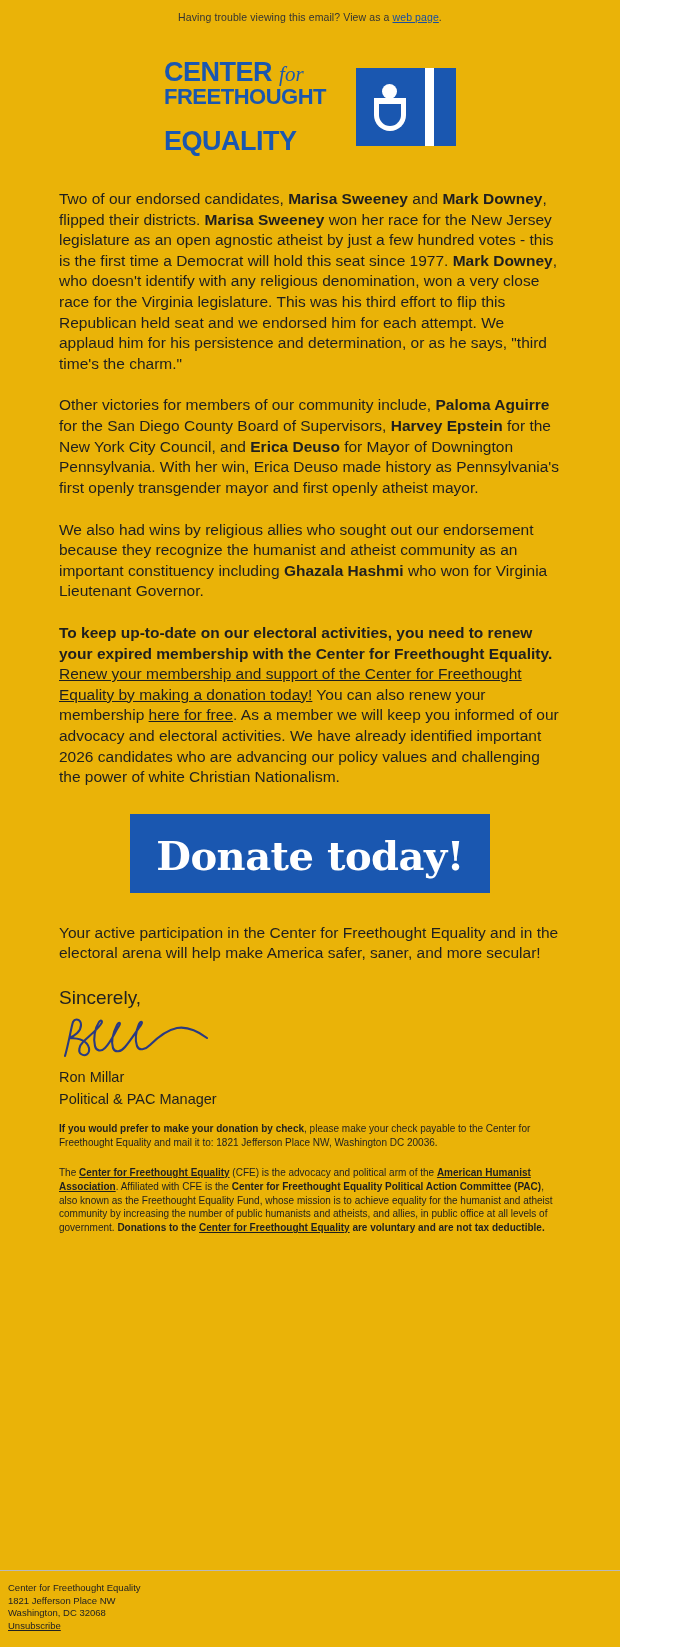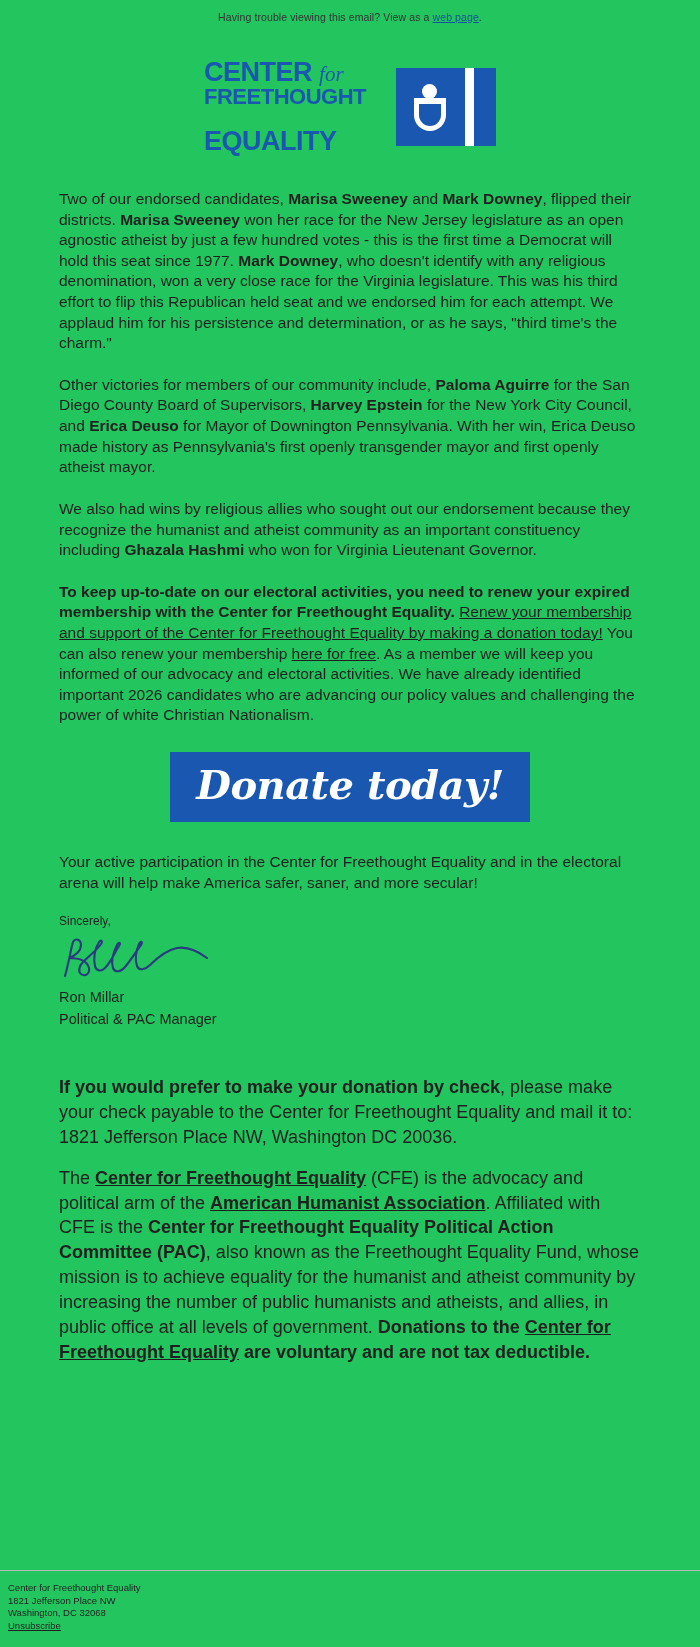--- a/index.html
+++ b/index.html
@@ -7,24 +7,24 @@
     padding: 0;
     background: #ffffff;
   }
   body {
     width: 700px;
     font-family: "Liberation Sans", sans-serif;
     color: #222222;
     -webkit-font-smoothing: antialiased;
   }
   .page {
-    width: 700px;
+    width: 620px;
     min-height: 1647px;
     position: relative;
-    background: #22c55e;
+    background: #eab308;
     box-sizing: border-box;
   }
   
   .preheader {
     text-align: center;
     font-size: 10.5px;
     color: #333333;
     padding: 11px 0 6px 0;
     letter-spacing: 0.1px;
   }
@@ -136,50 +136,49 @@
   
   .donate-wrap {
     margin: 26px 0 30px 0;
     display: flex;
     justify-content: center;
   }
   .donate-btn {
     background: #1a57b0;
     color: #ffffff;
     font-family: "DejaVu Serif", serif;
-    font-style: italic;
     font-weight: bold;
     font-size: 40px;
     line-height: 1;
-    padding: 13px 26px 17px 26px;
+    padding: 22px 26px 17px 26px;
     letter-spacing: -0.5px;
     display: inline-block;
     text-decoration: none;
     text-align: right;
   }
   
   .sig-line {
-    font-size: 12px;
+    font-size: 19px;
     line-height: 1.33;
     margin: 5px 0 2px 0;
   }
   .signature-img {
     margin: 4px 0 2px -2px;
     height: 44px;
   }
   .sig-name {
     font-size: 14.5px;
     line-height: 1.35;
     margin: 2px 0 0 0;
     color: #1f1f1f;
   }
   
   .fineprint {
-    margin-top: 46px;
-    font-size: 18px;
+    margin-top: 13px;
+    font-size: 10px;
     line-height: 1.38;
     color: #1f1f1f;
   }
   .fineprint p { margin: 0 0 16px 0; }
   .fineprint b { font-weight: bold; }
   
   .footer-rule {
     position: absolute;
     left: 0;
     right: 0;

